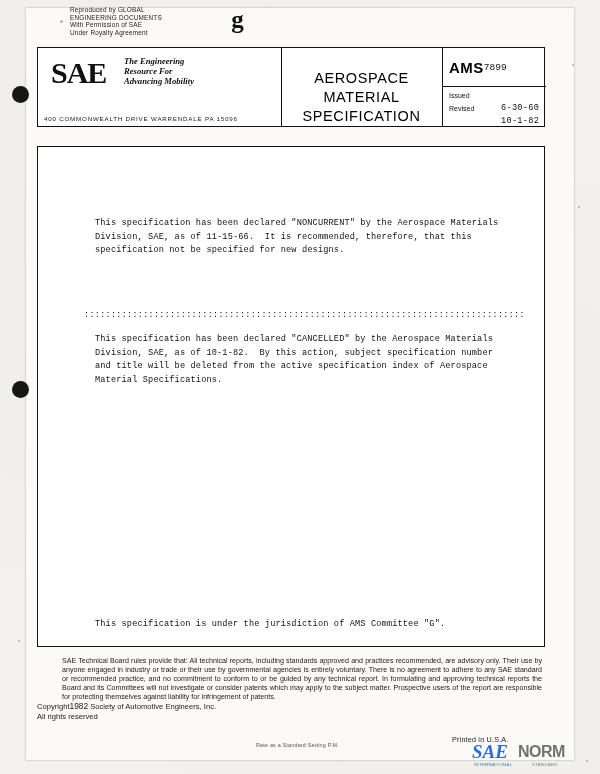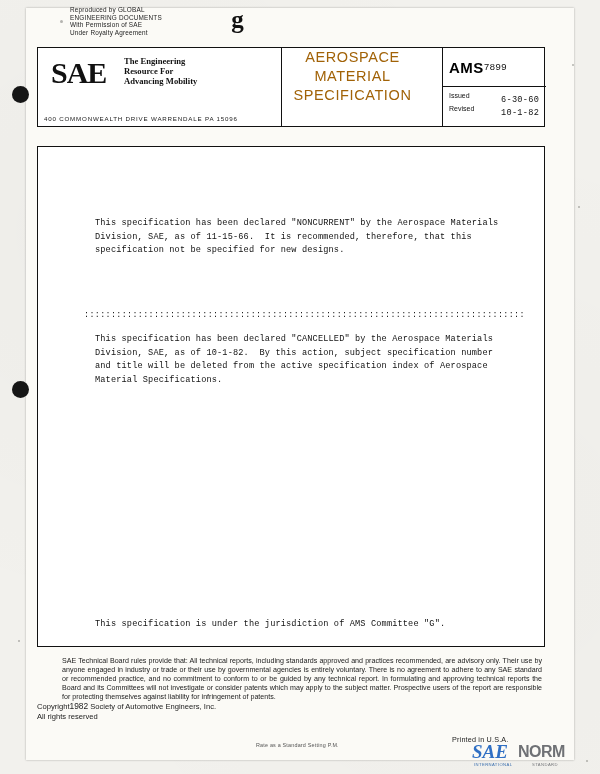--- a/index.html
+++ b/index.html
@@ -100,20 +100,21 @@
     font-size: 30px;
     letter-spacing: -1px;
     color: #111;
     line-height: 30px;
   }
   .sae-tag {
     position: absolute;
     left: 86px;
     top: 8px;
     font-family: "Liberation Serif", serif;
+    font-style: italic;
     font-weight: bold;
     font-size: 8.6px;
     line-height: 10px;
     color: #111;
   }
   .sae-addr {
     position: absolute;
     left: 6px;
     bottom: 4px;
     font-size: 6.2px;
@@ -125,33 +126,33 @@
     position: absolute;
     top: 0;
     bottom: 0;
     width: 0;
     border-left: 1.4px solid #111;
   }
   #div1 { left: 243px; }
   #div2 { left: 404px; }
   .hdr-title {
     position: absolute;
-    left: 234px;
+    left: 243px;
     top: 0;
     width: 161px;
     height: 100%;
     display: flex;
     flex-direction: column;
     align-items: center;
-    justify-content: flex-start;
+    justify-content: flex-end;
     font-family: "Liberation Sans", sans-serif;
     font-size: 14.5px;
     line-height: 19px;
     letter-spacing: .6px;
-    color: #a16207;
+    color: #000000;
   }
   .hdr-right {
     position: absolute;
     left: 404px;
     top: 0;
     width: 104px;
     height: 100%;
   }
   .hdr-ams {
     position: absolute;
@@ -185,21 +186,21 @@
     bottom: 0;
     padding: 4px 0 0 7px;
     font-size: 7px;
     line-height: 12.5px;
     color: #111;
   }
   .hdr-dates .row { position: relative; height: 12.5px; }
   .hdr-dates .val {
     position: absolute;
     left: 52px;
-    top: 4px;
+    top: 12px;
     font-family: "Liberation Mono", monospace;
     font-size: 8.6px;
     letter-spacing: .3px;
   }
 
   
   .bodybox {
     position: absolute;
     left: 37px;
     top: 146px;

